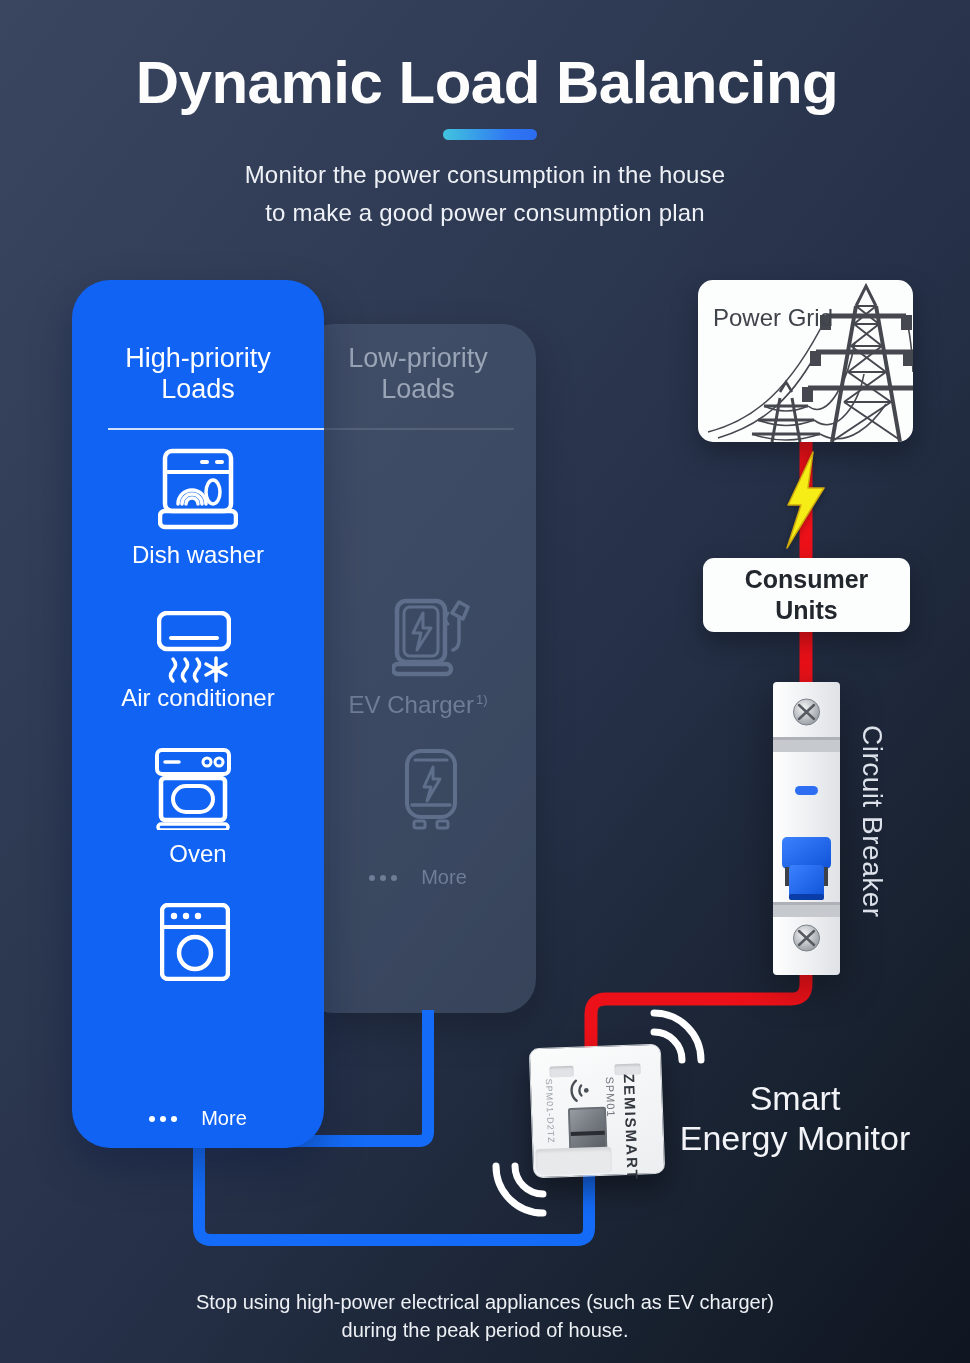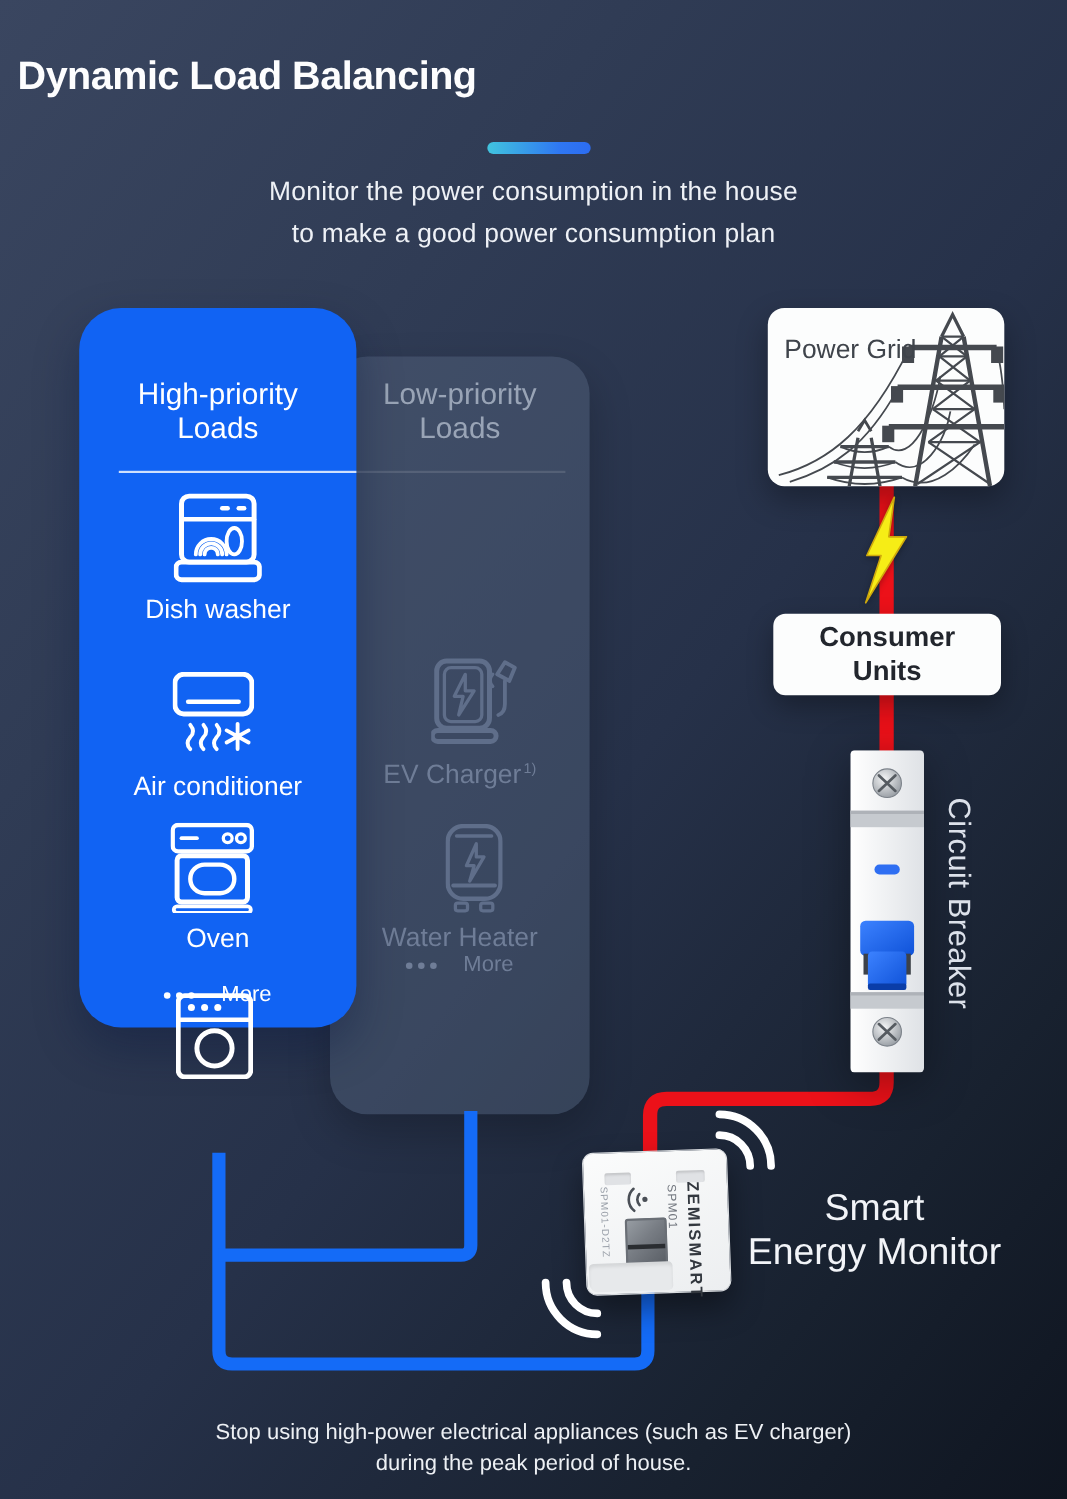--- a/index.html
+++ b/index.html
@@ -3,29 +3,29 @@
 <meta charset="utf-8">
 <style>
   html,body{margin:0;padding:0;background:#0d131d;}
   .canvas{
     position:relative;width:970px;height:1363px;overflow:hidden;
     font-family:"Liberation Sans","DejaVu Sans",sans-serif;
     background:linear-gradient(128deg,#3a4660 0%,#303c55 28%,#263149 55%,#18212f 82%,#0f1520 100%);
   }
   .abs{position:absolute;}
   
-  .title{left:16px;right:0;top:48px;color:#fdfdfe;font-size:36px;font-weight:bold;letter-spacing:-0.5px;}
+  .title{left:4px;right:0;top:48px;text-align:center;color:#fdfdfe;font-size:60px;font-weight:bold;letter-spacing:-0.5px;}
   .title-underline{left:443px;top:129px;width:94px;height:11px;border-radius:6px;
     background:linear-gradient(90deg,#41c4de 0%,#2f77f3 70%,#2c6cf0 100%);}
   .subtitle{left:0;right:0;text-align:center;color:#eef1f6;font-size:24px;letter-spacing:.2px;}
   .sub1{top:161px;} .sub2{top:199px;}
   
   .panel-low{left:300px;top:324px;width:236px;height:689px;border-radius:34px;
     background:rgba(96,113,140,.34);box-shadow:0 16px 38px rgba(0,0,0,.22);z-index:1;}
-  .panel-high{left:72px;top:280px;width:252px;height:654px;border-radius:38px;
+  .panel-high{left:72px;top:280px;width:252px;height:868px;border-radius:38px;
     background:var(--accent,#1163f3);box-shadow:0 18px 40px rgba(6,20,60,.35);z-index:4;}
   .panel-header{position:absolute;left:0;right:0;text-align:center;font-size:27px;line-height:31px;}
   .panel-high .panel-header{top:63px;color:#ffffff;}
   .panel-low  .panel-header{top:19px;color:#99a4b6;}
   .divider-high{position:absolute;left:36px;right:0;top:148px;height:2px;background:rgba(255,255,255,.8);}
   .divider-low{position:absolute;left:24px;right:22px;top:104px;height:2px;background:rgba(255,255,255,.12);}
   .item-label{position:absolute;left:0;right:0;text-align:center;font-size:24px;}
   .panel-high .item-label{color:#ffffff;}
   .panel-low  .item-label{color:#6f7d97;}
   .icon{position:absolute;}
@@ -118,21 +118,20 @@
     <svg class="icon" style="left:105px;top:425px;" width="52" height="84" viewBox="0 0 52 84">
       <g fill="none" stroke="currentColor" stroke-linecap="round" stroke-linejoin="round">
         <rect x="2" y="2" width="48" height="66" rx="14" stroke-width="4"></rect>
         <path d="M10 11 H42" stroke-width="3"></path>
         <path d="M7 56 H45" stroke-width="3.5"></path>
         <path d="M28 18 L19 38 H26 L22 52 L35 30 H28 Z" stroke-width="3"></path>
         <rect x="9" y="72" width="11" height="7" rx="2" stroke-width="3"></rect>
         <rect x="32" y="72" width="11" height="7" rx="2" stroke-width="3"></rect>
       </g>
     </svg>
-    <div class="item-label" style="top:515px;">Water Heater</div>
 
     <div class="more-row more-low">
       <span class="dots">
           <i></i>
           <i></i>
           <i></i>
         </span>
       <span>More</span>
     </div>
   </section>
@@ -162,21 +161,21 @@
     <svg class="icon" style="left:85px;top:331px;" width="74" height="74" viewBox="0 0 74 74">
       <g fill="none" stroke="currentColor" stroke-linecap="round" stroke-linejoin="round">
         <rect x="2" y="2" width="70" height="36" rx="8" stroke-width="4.5"></rect>
         <path d="M14 27 H60" stroke-width="4"></path>
         <path d="M16 48 q5 6 0 11 q-5 6 0 11" stroke-width="3.5"></path>
         <path d="M28 48 q5 6 0 11 q-5 6 0 11" stroke-width="3.5"></path>
         <path d="M40 48 q5 6 0 11 q-5 6 0 11" stroke-width="3.5"></path>
         <path d="M59 47 V70 M49 53 L69 64 M69 53 L49 64" stroke-width="3.5"></path>
       </g>
     </svg>
-    <div class="item-label" style="top:422px;">Air conditioner</div>
+    <div class="item-label" style="top:404px;">Air conditioner</div>
 
     <svg class="icon" style="left:83px;top:468px;" width="76" height="82" viewBox="0 0 76 82">
       <g fill="none" stroke="currentColor" stroke-linecap="round" stroke-linejoin="round">
         <rect x="2" y="2" width="72" height="24" rx="5" stroke-width="4"></rect>
         <path d="M10 14 H24" stroke-width="3.5"></path>
         <circle cx="52" cy="14" r="4" stroke-width="3"></circle>
         <circle cx="64" cy="14" r="4" stroke-width="3"></circle>
         <rect x="6" y="30" width="64" height="42" rx="4" stroke-width="4.5"></rect>
         <rect x="18" y="38" width="40" height="26" rx="13" stroke-width="4"></rect>
         <rect x="3" y="76" width="70" height="6" rx="3" stroke-width="3.5"></rect>

